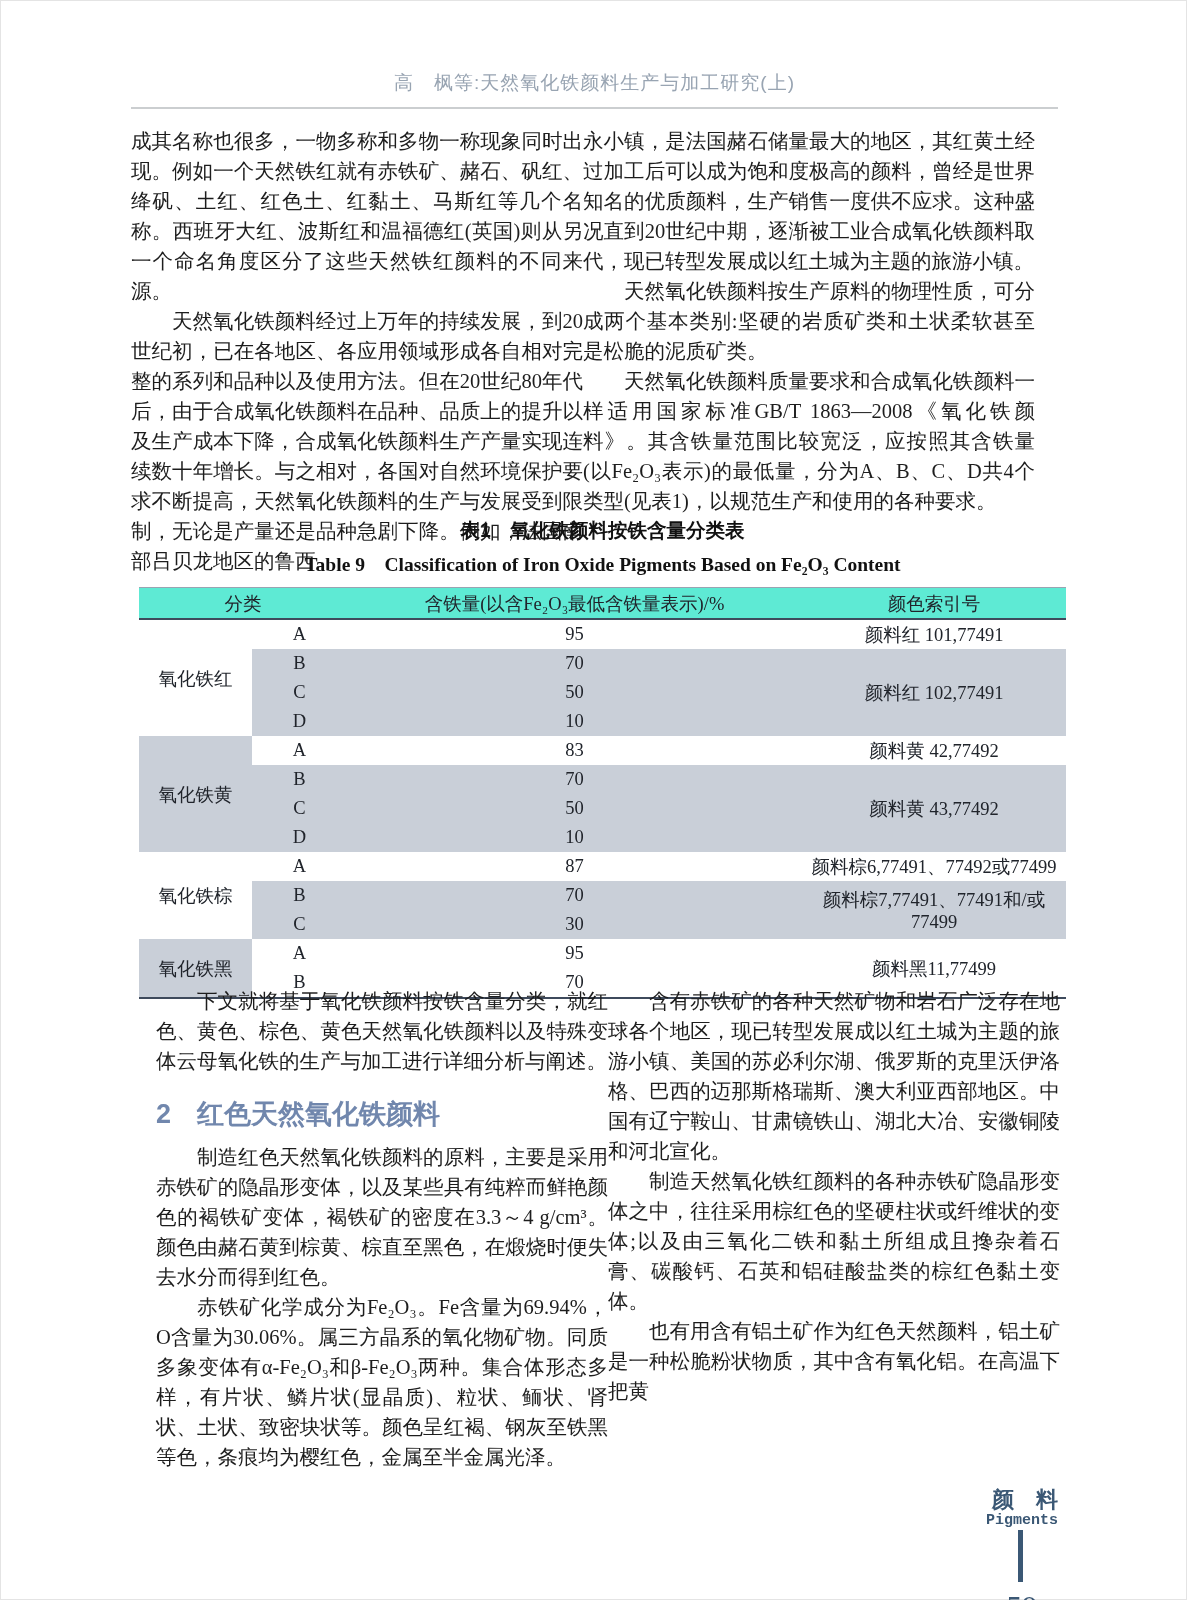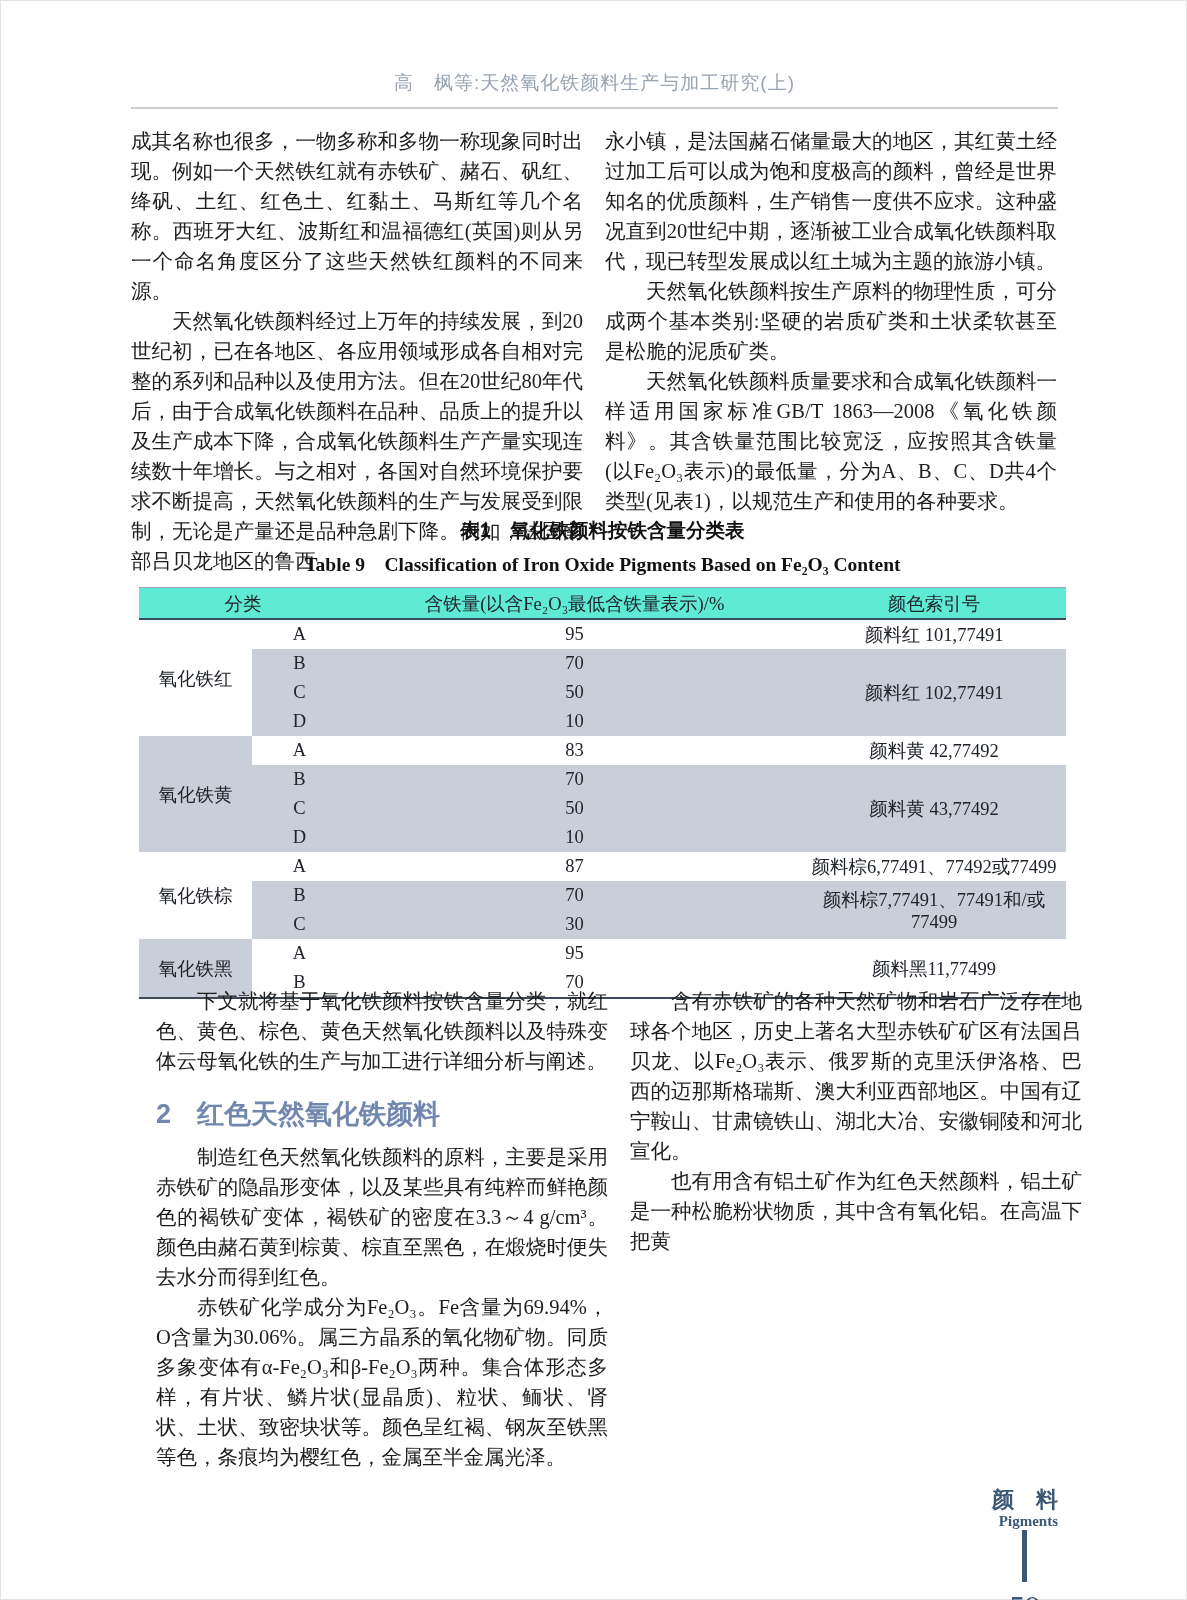--- a/index.html
+++ b/index.html
@@ -14,21 +14,21 @@
   }
   
   .running-head{
     position:absolute;top:70px;left:131px;width:927px;
     text-align:center;color:#98a4b2;
     font-family:"Liberation Sans","DejaVu Sans",sans-serif;
     font-size:19px;letter-spacing:1px;
     padding-bottom:11px;border-bottom:2px solid #cbced0;
   }
   
-  .cols{position:absolute;left:131px;width:927px;display:flex;gap:22px;}
+  .cols{position:absolute;left:131px;width:927px;display:flex;}
   .cols-top{top:126px;}
   .cols-bottom{top:986px;margin-left:25px;}
   .col{flex:0 0 452px;width:452px;}
   .col p{
     margin:0;font-size:20.5px;line-height:30px;text-align:justify;
     color:#1d1d1d;
   }
   .col p.indent{text-indent:2em;}
   
   .sec-heading{
@@ -70,21 +70,21 @@
   .footer{
     position:absolute;top:1488px;right:129px;
     display:flex;align-items:center;color:#3b5875;flex-direction:column;
   }
   .journal{text-align:right;}
   .journal-cn{
     font-family:"Liberation Sans","DejaVu Sans",sans-serif;
     font-weight:bold;font-size:22px;line-height:24px;
   }
   .journal-en{
-    font-family:Liberation Serif, serif;
+    font-family:Liberation Mono, monospace;
     font-weight:bold;font-size:15px;line-height:18px;
   }
   .footer-bar{width:5px;height:52px;background:#3b5875;margin:0 10px 0 8px;}
   .page-num{
     font-family:"Liberation Serif","DejaVu Serif",serif;
     font-size:31px;line-height:31px;padding-top:10px;
   }
 </style>
 </head>
 <body>
@@ -197,21 +197,22 @@
   <div class="cols cols-bottom">
     <div class="col">
       <p class="indent">下文就将基于氧化铁颜料按铁含量分类，就红色、黄色、棕色、黄色天然氧化铁颜料以及特殊变体云母氧化铁的生产与加工进行详细分析与阐述。</p>
       <h2 class="sec-heading">
         <span class="sec-num">2</span><span>红色天然氧化铁颜料</span>
       </h2>
       <p class="indent">制造红色天然氧化铁颜料的原料，主要是采用赤铁矿的隐晶形变体，以及某些具有纯粹而鲜艳颜色的褐铁矿变体，褐铁矿的密度在3.3～4 g/cm³。颜色由赭石黄到棕黄、棕直至黑色，在煅烧时便失去水分而得到红色。</p>
       <p class="indent">赤铁矿化学成分为Fe₂O₃。Fe含量为69.94%，O含量为30.06%。属三方晶系的氧化物矿物。同质多象变体有α-Fe₂O₃和β-Fe₂O₃两种。集合体形态多样，有片状、鳞片状(显晶质)、粒状、鲕状、肾状、土状、致密块状等。颜色呈红褐、钢灰至铁黑等色，条痕均为樱红色，金属至半金属光泽。</p>
     </div>
     <div class="col">
-      <p class="indent">含有赤铁矿的各种天然矿物和岩石广泛存在地球各个地区，历史上著名大型赤铁矿矿区有法国吕贝龙、以Fe₂O₃表示、俄罗斯的克里沃伊洛格、巴西的迈那斯格瑞斯、澳大利亚西部地区。中国有辽宁鞍山、甘肃镜铁山、湖北大冶、安徽铜陵和河北宣化。</p>
+      <p class="indent">含有赤铁矿的各种天然矿物和岩石广泛存在地球各个地区，现已转型发展成以红土城为主题的旅游小镇、美国的苏必利尔湖、俄罗斯的克里沃伊洛格、巴西的迈那斯格瑞斯、澳大利亚西部地区。中国有辽宁鞍山、甘肃镜铁山、湖北大冶、安徽铜陵和河北宣化。</p>
+      <p class="indent">制造天然氧化铁红颜料的各种赤铁矿隐晶形变体之中，往往采用棕红色的坚硬柱状或纤维状的变体;以及由三氧化二铁和黏土所组成且搀杂着石膏、碳酸钙、石英和铝硅酸盐类的棕红色黏土变体。</p>
       <p class="indent">也有用含有铝土矿作为红色天然颜料，铝土矿是一种松脆粉状物质，其中含有氧化铝。在高温下把黄</p>
     </div>
   </div>
 
   <div class="footer">
     <div class="journal">
       <div class="journal-cn">颜　料</div>
       <div class="journal-en">Pigments</div>
     </div>
     <div class="footer-bar"></div>

